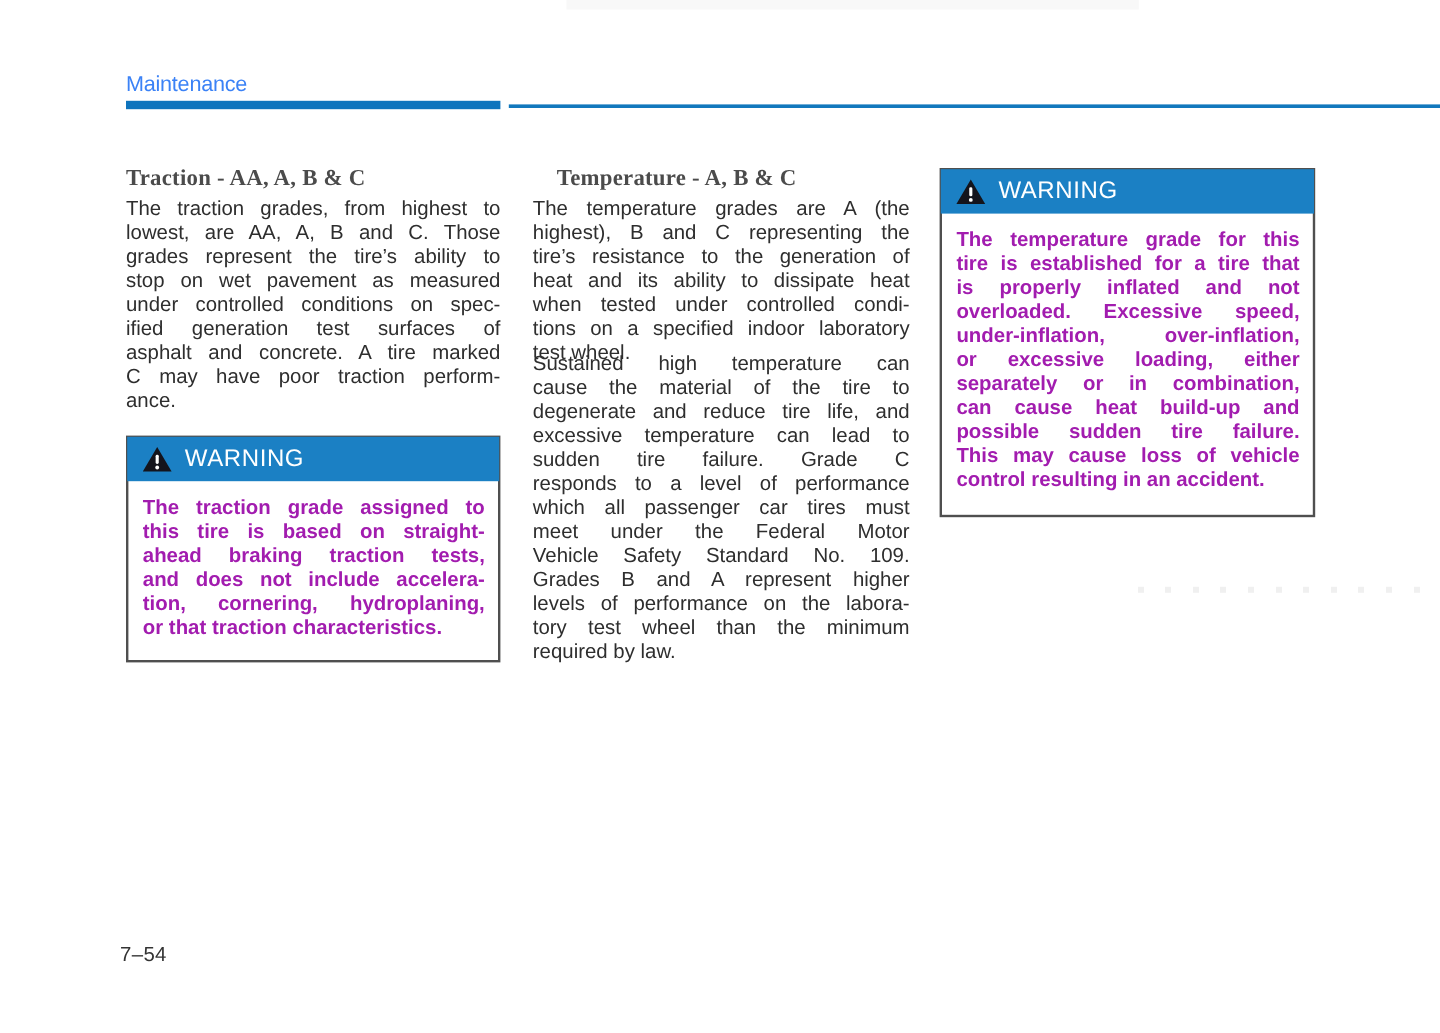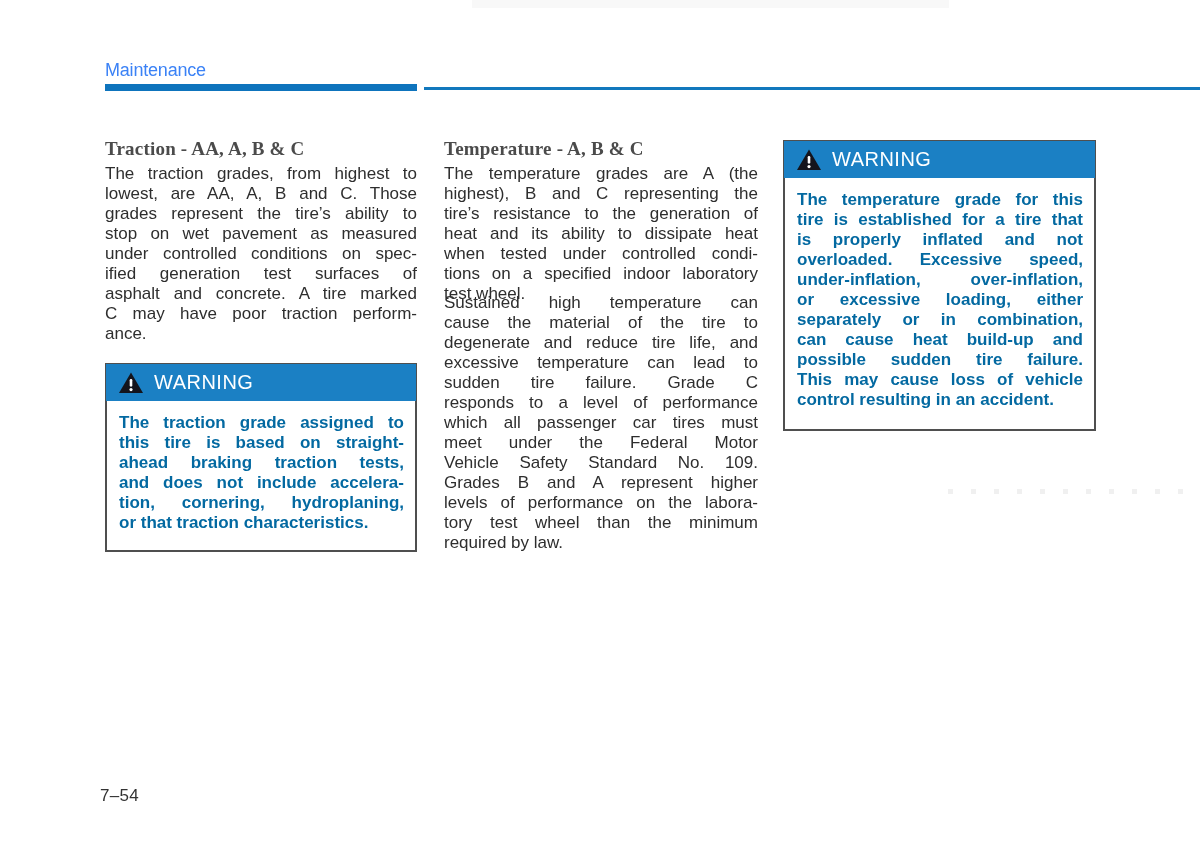--- a/index.html
+++ b/index.html
@@ -39,21 +39,21 @@
   }
   .warning-head{
     height:37px;background:#1b80c4;display:flex;align-items:center;
     padding-left:12px;margin:-1px -1px 0 -1px;
   }
   .warning-head .wlabel{
     color:#ffffff;font-weight:normal;font-size:20px;letter-spacing:0.5px;
     margin-left:10px;
   }
   .warning-body{
-    padding:12px 11px 15px 12px;font-weight:bold;color:#0369a1;
+    padding:12px 11px 15px 12px;font-weight:bold;color:#a21caf;
     font-size:17px;line-height:20px;
   }
   .warn-icon{display:block;}
 
   
   .page-number{font-size:17px;color:#333333;letter-spacing:0.3px;}
 </style>
 </head>
 <body>
 
@@ -88,21 +88,21 @@
   <div class="warning-body">
       <div class="jline just">The traction grade assigned to</div>
       <div class="jline just">this tire is based on straight-</div>
       <div class="jline just">ahead braking traction tests,</div>
       <div class="jline just">and does not include accelera-</div>
       <div class="jline just">tion, cornering, hydroplaning,</div>
       <div class="jline">or that traction characteristics.</div>
     </div>
 </div>
 
-<div class="abs sec-heading" style="left:444px;top:138px;width:314px;">Temperature - A, B &amp; C</div>
+<div class="abs sec-heading" style="left:464px;top:138px;width:314px;">Temperature - A, B &amp; C</div>
 <div class="abs bodytext" style="left:444px;top:164px;width:314px;">
     <div class="jline just">The temperature grades are A (the</div>
     <div class="jline just">highest), B and C representing the</div>
     <div class="jline just">tire’s resistance to the generation of</div>
     <div class="jline just">heat and its ability to dissipate heat</div>
     <div class="jline just">when tested under controlled condi-</div>
     <div class="jline just">tions on a specified indoor laboratory</div>
     <div class="jline">test wheel.</div>
   </div>
 <div class="abs bodytext" style="left:444px;top:293px;width:314px;">

